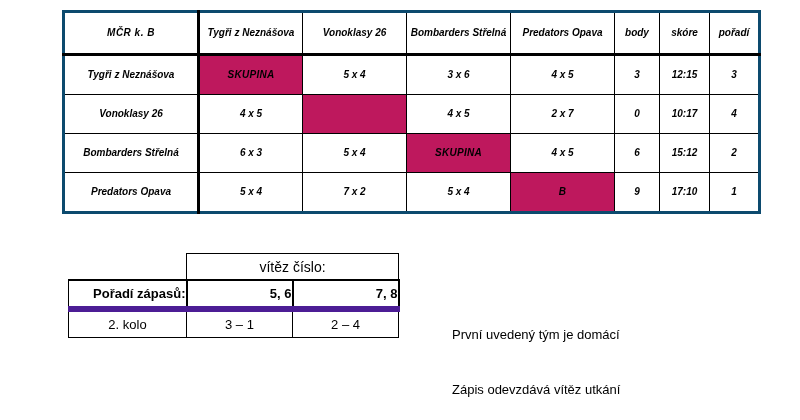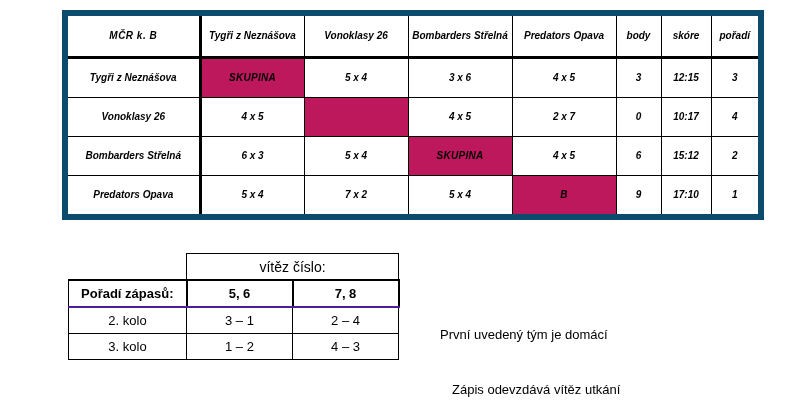--- a/index.html
+++ b/index.html
@@ -34,21 +34,21 @@
     font-size: 10px;
     padding: 0;
     height: 38px;
     line-height: 1.15;
   }
   #main-table tr:first-child td {
     height: 40px;
   }
   
   #main-table {
-    border: 6px solid #0c4a6e;
+    border: 3px solid #0c4a6e;
   }
   #main-table tr:first-child td {
     border-bottom: 3px solid #000000;
   }
   #main-table td.col-title {
     border-right: 3px solid #000000;
   }
   .title-cell {
     font-size: 25px;
     font-style: normal;
@@ -101,39 +101,40 @@
     font-size: 14px;
   }
   #schedule-table .bold-row td {
     font-weight: bold;
   }
   #schedule-table .bold-row td.lbl {
     font-weight: bold;
   }
   #schedule-table tr.bold-row td {
     border-top: 2px solid #000000;
-    border-bottom: 2px solid #4c1d95;
+    border-bottom: 6px solid #4c1d95;
+    text-align: right;
   }
   #schedule-table tr.bold-row td.c1,
   #schedule-table tr.bold-row td.c2 {
     border-left: 2px solid #000000;
     border-right: 2px solid #000000;
   }
   #schedule-table td.lbl {
     text-align: center;
   }
 
   
   .note {
     position: absolute;
     font-size: 13px;
     color: #000000;
     white-space: nowrap;
   }
-  #note-1 { left: 440px; top: 327px; }
+  #note-1 { left: 452px; top: 327px; }
   #note-2 { left: 452px; top: 382px; }
 </style>
 </head>
 <body>
 
 <table id="main-table">
   <colgroup>
     <col style="width:135px">
     <col style="width:104px">
     <col style="width:104px">
@@ -215,22 +216,17 @@
     <tr class="bold-row">
       <td class="lbl">Pořadí zápasů:</td>
       <td class="c1">5, 6</td>
       <td class="c2">7, 8</td>
     </tr>
     <tr>
       <td class="lbl">2. kolo</td>
       <td>3 – 1</td>
       <td>2 – 4</td>
     </tr>
-    <tr>
-      <td class="lbl">3. kolo</td>
-      <td>1 – 2</td>
-      <td>4 – 3</td>
-    </tr>
   </tbody>
 </table>
 
 <div class="note" id="note-1">První uvedený tým je domácí</div>
 <div class="note" id="note-2">Zápis odevzdává vítěz utkání</div>
 
 </body></html>

